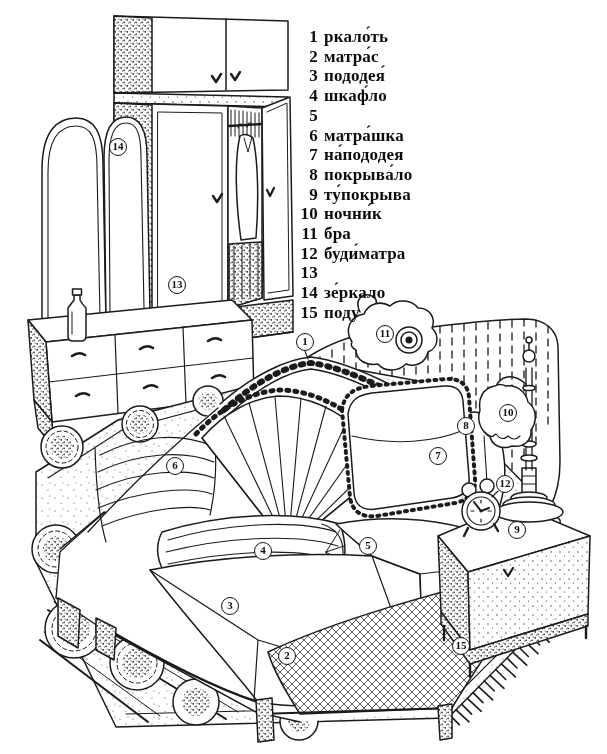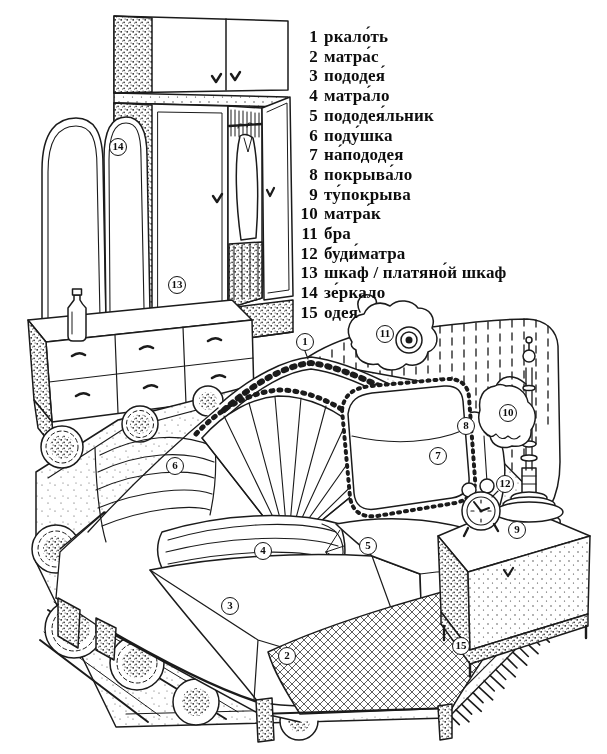--- a/index.html
+++ b/index.html
@@ -311,65 +311,63 @@
   <div class="vrow">
         <span class="vnum">2</span>
         <span class="vword">матра́с</span>
       </div>
   <div class="vrow">
         <span class="vnum">3</span>
         <span class="vword">пододея́</span>
       </div>
   <div class="vrow">
         <span class="vnum">4</span>
-        <span class="vword">матра́ло</span>
+        <span class="vword">шкаф́ло</span>
       </div>
   <div class="vrow">
         <span class="vnum">5</span>
-        <span class="vword">пододея́льник</span>
       </div>
   <div class="vrow">
         <span class="vnum">6</span>
-        <span class="vword">поду́шка</span>
+        <span class="vword">матра́шка</span>
       </div>
   <div class="vrow">
         <span class="vnum">7</span>
         <span class="vword">на́пододея</span>
       </div>
   <div class="vrow">
         <span class="vnum">8</span>
         <span class="vword">покрыва́ло</span>
       </div>
   <div class="vrow">
         <span class="vnum">9</span>
         <span class="vword">ту́покрыва</span>
       </div>
   <div class="vrow">
         <span class="vnum">10</span>
-        <span class="vword">матра́к</span>
+        <span class="vword">ночни́к</span>
       </div>
   <div class="vrow">
         <span class="vnum">11</span>
         <span class="vword">бра</span>
       </div>
   <div class="vrow">
         <span class="vnum">12</span>
         <span class="vword">буди́матра</span>
       </div>
   <div class="vrow">
         <span class="vnum">13</span>
-        <span class="vword">шкаф / платяно́й шкаф</span>
       </div>
   <div class="vrow">
         <span class="vnum">14</span>
         <span class="vword">зе́ркало</span>
       </div>
   <div class="vrow">
         <span class="vnum">15</span>
-        <span class="vword">одея</span>
+        <span class="vword">поду</span>
       </div>
 </div>
 
 <div class="mk" style="left:296px;top:333px">1</div>
 <div class="mk" style="left:278px;top:647px">2</div>
 <div class="mk" style="left:221px;top:597px">3</div>
 <div class="mk" style="left:254px;top:542px">4</div>
 <div class="mk" style="left:359px;top:537px">5</div>
 <div class="mk" style="left:166px;top:457px">6</div>
 <div class="mk" style="left:429px;top:447px">7</div>

